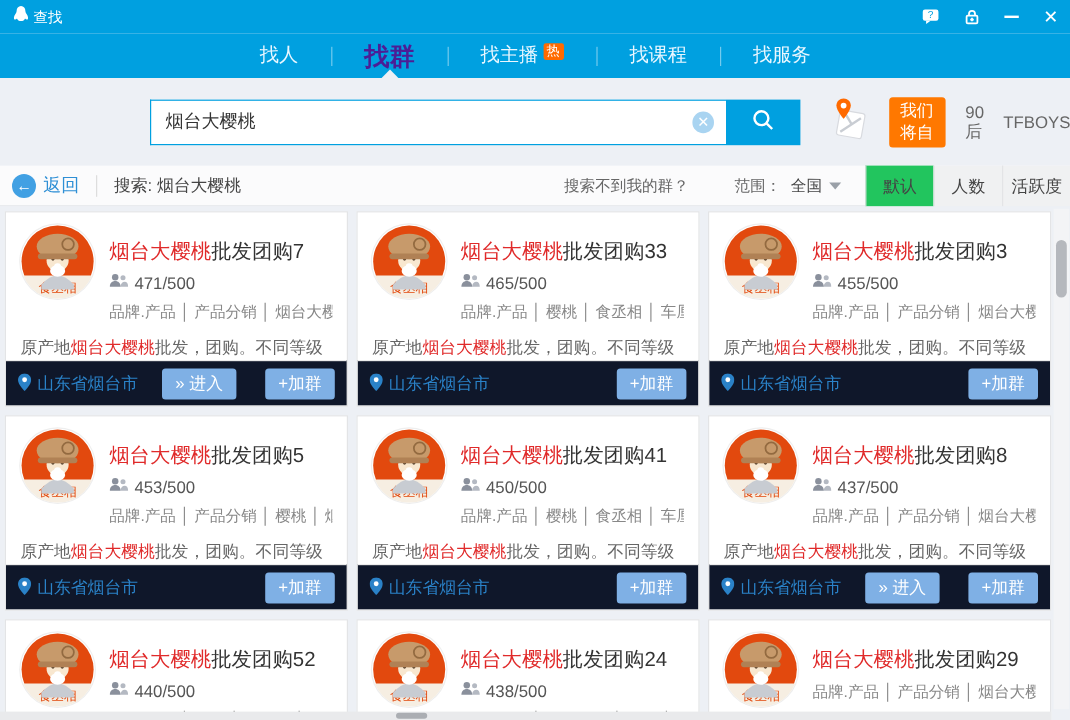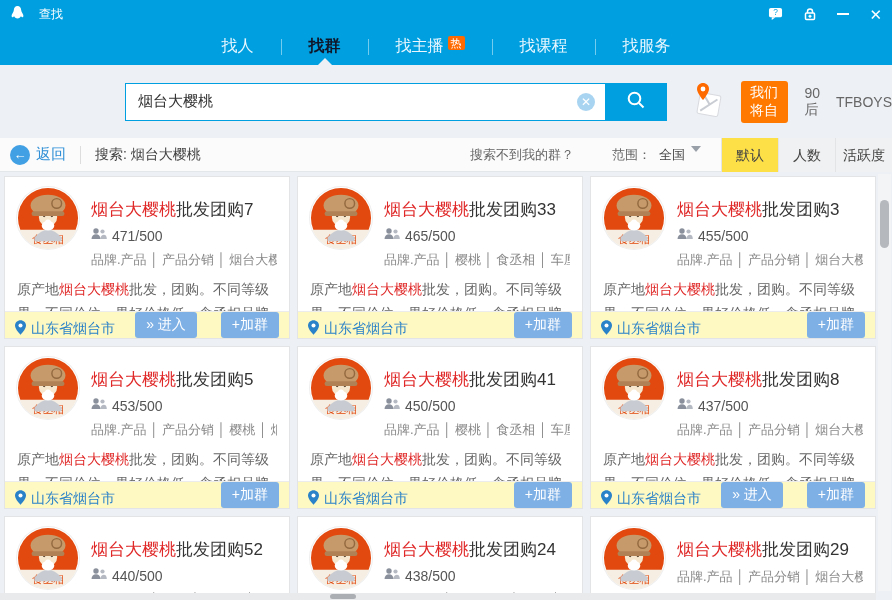--- a/index.html
+++ b/index.html
@@ -1,30 +1,30 @@
 <!DOCTYPE html>
 <html><head>
 <meta charset="utf-8">
 <style>
   * { margin:0; padding:0; box-sizing:border-box; }
   body { font-family:"Liberation Sans", sans-serif; background:#888; }
   .app { width:892px; height:600px; overflow:hidden; position:relative; background:#EDF0F5; }
 
   
   .titlebar { height:28px; background:#00A0E0; display:flex; align-items:center; padding:0 10px; }
-  .titlebar .appname { color:#fff; font-size:12px; margin-left:14px;text-align:center; }
+  .titlebar .appname { color:#fff; font-size:12px; margin-left:3px;text-align:center; }
   .win-controls { margin-left:auto; display:flex; align-items:center; gap:20px; }
   .win-controls .wc { color:#fff; cursor:default; display:flex; align-items:center; }
   .min-glyph { display:inline-block; width:12px; height:2px; background:#fff; }
   .close-glyph { font-size:15px; line-height:1; }
 
   
   .navbar { height:37px; background:#00A0E0; display:flex; justify-content:center; align-items:stretch; }
   .nav-tab { position:relative; display:flex; align-items:center; padding:0 27px; color:#EAF7FF; font-size:16px; cursor:pointer; }
-  .nav-tab.active { color:#0f172a; font-weight:bold; font-size:16px; }
+  .nav-tab.active { color:#4c1d95; font-weight:bold; font-size:21px; }
   .nav-tab.active .notch { position:absolute; bottom:0; left:50%; margin-left:-7px; width:0; height:0;
       border-left:7px solid transparent; border-right:7px solid transparent; border-bottom:7px solid #EDF0F5; }
   .nav-sep { width:1px; height:16px; background:rgba(255,255,255,.45); align-self:center; }
   .hot-badge { background:#FF6A00; color:#fff; font-size:11px; font-weight:normal; line-height:14px; padding:0 3px; border-radius:2px; margin-left:4px; position:relative; top:-4px; }
 
   
   .search-section { height:73px; background:#EDF0F5; display:flex; align-items:center; padding-left:125px; }
   .search-wrap { display:flex; height:38px; position:relative; }
   .search-input { width:480px; height:38px; border:1px solid #00A0E0; border-right:none; padding:0 36px 0 12px; font-size:15px; color:#333; outline:none; background:#fff; font-family:"Liberation Sans",sans-serif; }
   .clear-btn { position:absolute; right:72px; top:10px; width:18px; height:18px; border-radius:50%; background:#A9D4F1; color:#fff; font-size:12px; line-height:18px; text-align:center; cursor:pointer; }
@@ -35,38 +35,38 @@
 
   
   .filter-bar { height:34px; background:#FBFBFC; border-bottom:1px solid #E4E7EA; display:flex; align-items:center; padding-left:10px; }
   .back-link { display:flex; align-items:center; gap:6px; color:#2E8FD5; font-size:15px; cursor:pointer; }
   .back-circle { width:20px; height:20px; border-radius:50%; background:#41A0E3; color:#fff; font-size:13px; line-height:19px; text-align:center; }
   .fb-divider { width:1px; height:18px; background:#DDD; margin:0 14px; }
   .query-label { color:#444; font-size:14px; }
   .fb-right { margin-left:auto; display:flex; align-items:center; height:100%; }
   .no-group-link { color:#666; font-size:13px; margin-right:38px; cursor:pointer; }
   .scope { color:#666; font-size:13px; margin-right:8px; }
-  .scope-select { color:#444; font-size:13px; margin-right:20px; display:flex; gap:6px; cursor:pointer; }
+  .scope-select { color:#444; font-size:13px; margin-right:20px; display:flex; align-items:center; gap:6px; cursor:pointer; }
   .caret-down { width:0; height:0; border-left:5px solid transparent; border-right:5px solid transparent; border-top:6px solid #9AA0A8; }
   .sort-tab { width:57px; height:34px; line-height:34px; text-align:center; font-size:14px; color:#444; background:#F0F1F2; border-left:1px solid #E3E4E6; cursor:pointer; }
-  .sort-tab.active { background:#fde047; }
+  .sort-tab.active { background:#22c55e; }
 
   
   .content { position:relative; height:428px; padding:4px; background:#EDF0F5; overflow:hidden; }
   .grid { display:grid; grid-template-columns:repeat(3,286px); gap:7px; }
   .card { width:286px; height:163px; background:#fff; border:1px solid #E3E4E6; display:flex; flex-direction:column; overflow:hidden; }
   .card-main { display:flex; gap:12px; padding:10px 12px 0 12px; }
   .avatar { width:62px; height:62px; flex:none; border-radius:50%; overflow:hidden; box-shadow:0 0 0 1px #EEE; cursor:pointer; }
   .info { flex:1; min-width:0; }
   .g-title { font-size:17px; color:#333; white-space:nowrap; overflow:hidden; margin-top:11px; cursor:pointer; }
   .kw { color:#E02A2A; }
   .members { display:flex; align-items:center; gap:5px; color:#555; font-size:14px; margin-top:6px; }
   .tags { color:#888; font-size:13px; margin-top:7px; white-space:nowrap; overflow:hidden; }
   .desc { padding:8px 12px 0 12px; font-size:14px; color:#666; line-height:24px; height:57px; overflow:hidden; }
-  .card-footer { margin-top:auto; border-top:1px solid #ECECEC; background:#fef9c3; height:38px; display:flex; align-items:flex-end; padding:0 10px; }
+  .card-footer { margin-top:auto; border-top:1px solid #ECECEC; background:#0f172a; height:38px; display:flex; align-items:center; padding:11px 10px; }
   .loc { display:flex; align-items:center; gap:5px; color:#2A82C8; font-size:14px; cursor:pointer; }
   .btns { margin-left:auto; display:flex; gap:24px; }
   .card-btn { background:#7FB0E5; color:#fff; border:none; border-radius:3px; font-size:14px; padding:4px 11px; cursor:pointer; font-family:"Liberation Sans",sans-serif; }
 
   
   .vscroll { position:absolute; top:2px; right:1px; bottom:9px; width:13px; background:#F3F4F6; }
   .vthumb { position:absolute; top:26px; left:2px; width:9px; height:48px; background:#B5B8BD; border-radius:5px; }
   .hscroll { position:absolute; left:0; right:16px; bottom:0; height:7px; background:#E9EAEC; }
   .hthumb { position:absolute; left:330px; width:26px; top:1px; bottom:1px; background:#ABAEB3; border-radius:3px; }
 </style>

